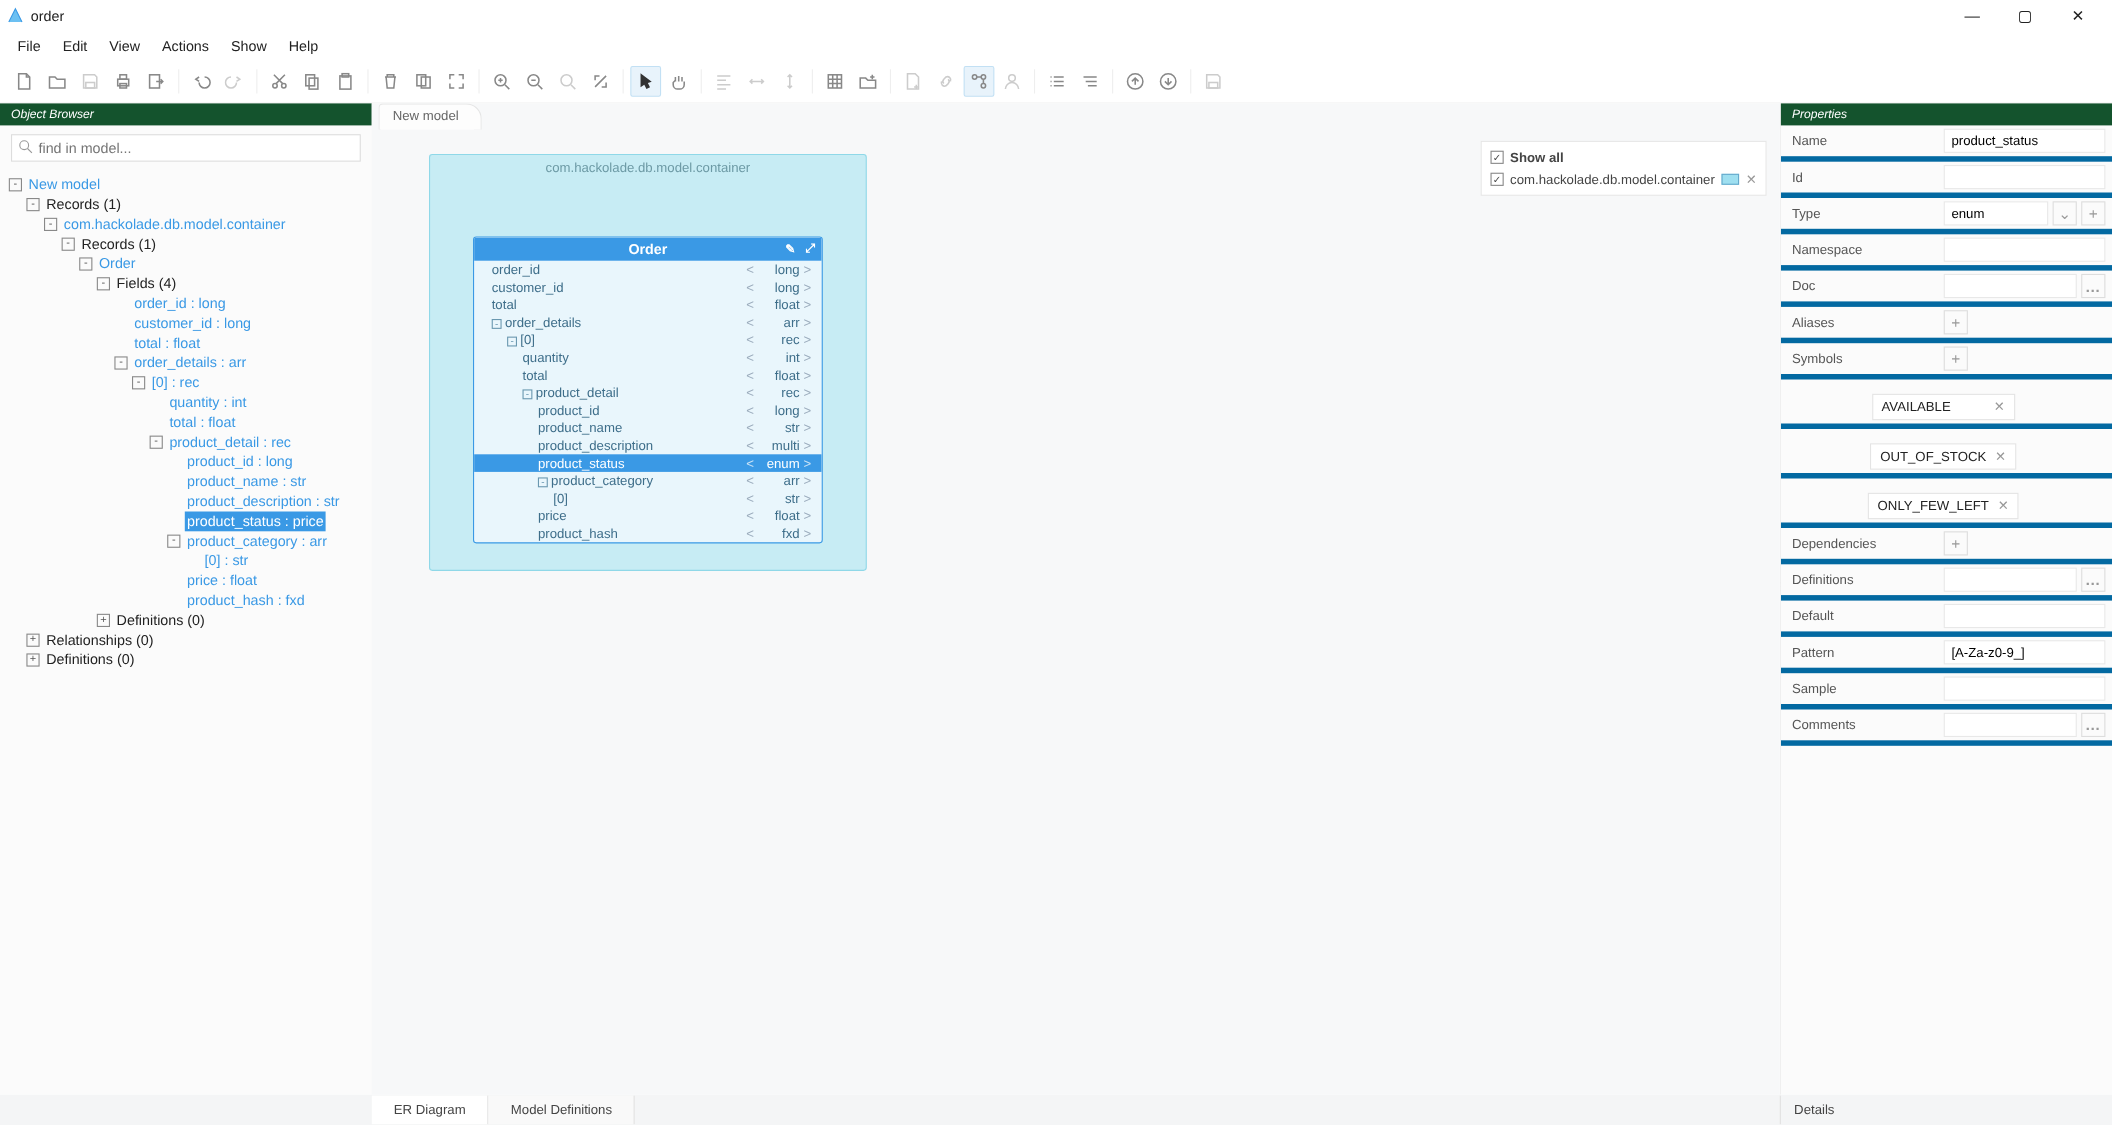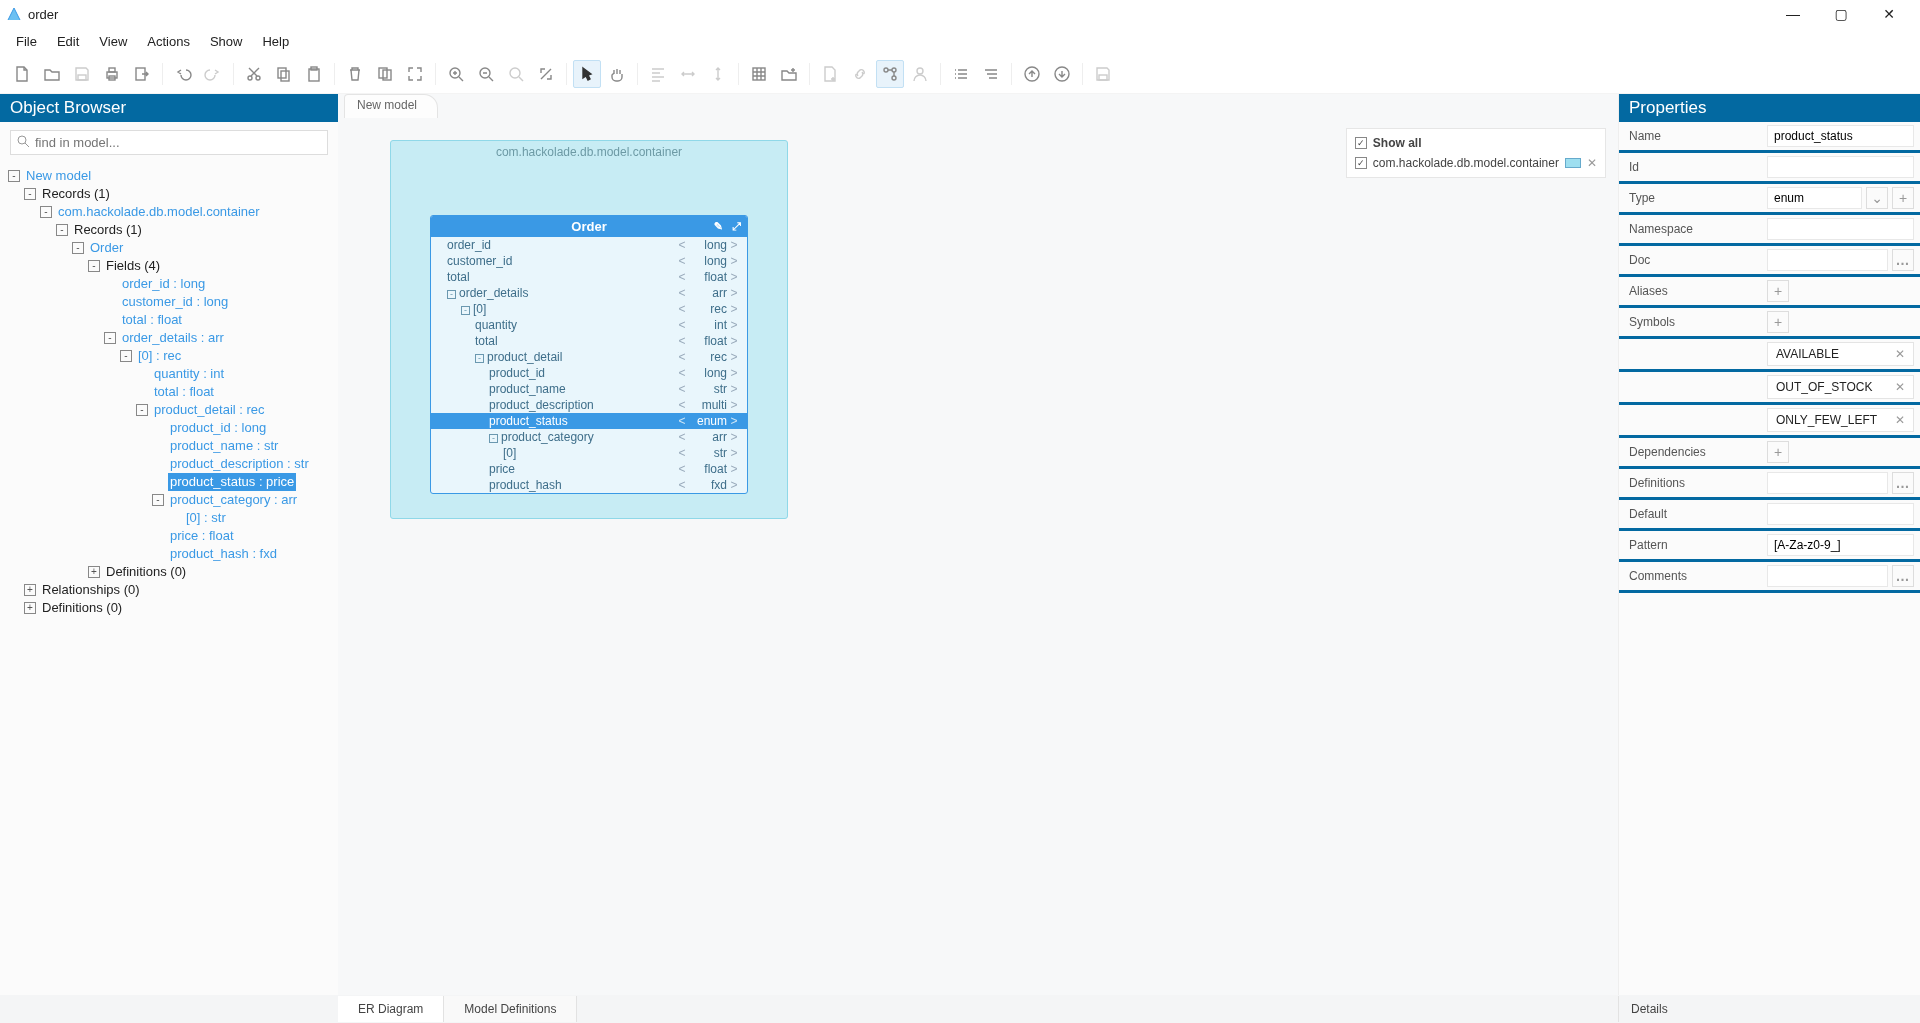--- a/index.html
+++ b/index.html
@@ -19,21 +19,21 @@
 
 .toolbar { display: flex; gap: 2px; padding: 4px 8px; height: 40px; align-items: center; border-bottom: 1px solid #f4f4f4; }
 .tool-btn { width: 28px; height: 28px; display: flex; align-items: center; justify-content: center; cursor: pointer; border: 1px solid transparent; border-radius: 2px; }
 .tool-btn.sel { background: #e8f3fb; border:1px solid #c2e0f4; }
 .tool-btn svg { stroke: #888; fill: none; stroke-width: 1.4; }
 .tool-sep { width: 1px; height: 22px; background: #eee; margin: 0 4px; }
 
 
 .main { display: flex; height: calc(1023px - 28px - 26px - 40px - 28px); }
 .left-panel { width: 338px; background: #fbfbfb; display:flex; flex-direction:column; }
-.panel-header { background: #0369a1; color: #fff; padding: 4px 10px; font-size: 17px; }
+.panel-header { background: #14532d; color: #fff; padding: 4px 10px; font-size: 11px; font-style: italic; }
 .search-wrap { padding: 8px 10px; }
 .search-wrap input { width: 100%; padding: 4px 6px 4px 24px; border: 1px solid #ddd; font-size: 13px; background: #fff; }
 .search-wrap { position: relative; }
 .search-wrap .search-icon { position:absolute; left:16px; top:12px; }
 
 
 .tree { padding: 4px 0 4px 8px; overflow: auto; flex:1; }
 .tree .row { white-space: nowrap; height: 18px; line-height: 18px; display:flex; align-items:center; }
 .tree .tw { width: 12px; height: 12px; border: 1px solid #888; display:inline-flex; align-items:center; justify-content:center; font-size:10px; line-height:10px; margin-right:4px; cursor:pointer; color:#555; }
 .tree .tw.leaf { border:none; }
@@ -64,28 +64,28 @@
 
 .legend { position:absolute; right:12px; top:10px; background:#fff; border:1px solid #e6e6e6; padding:4px 8px; font-size:12px; color:#444; }
 .legend .lrow { display:flex; align-items:center; gap:6px; height:20px; }
 .legend .chk { width:12px; height:12px; border:1px solid #888; display:inline-flex; align-items:center; justify-content:center; font-size:9px; }
 .legend .swatch { width:16px; height:10px; background:#9edff0; border:1px solid #6ac; }
 .legend .close { color:#999; cursor:pointer; }
 
 
 .right-panel { width:302px; background:#fbfbfb; display:flex; flex-direction:column; border-left:1px solid #eee;}
 .prop-grid { overflow:auto; flex:1; }
-.prop-row { display:flex; border-bottom:3px solid #0369a1; min-height:28px; align-items:center; }
+.prop-row { display:flex; border-bottom:5px solid #0369a1; min-height:28px; align-items:center; }
 .prop-row .plabel { width:148px; padding:5px 10px; color:#555; font-size:12px; }
 .prop-row .pvalue { flex:1; padding:3px 6px 3px 0; }
 .prop-row .pvalue input[type=text] { width:100%; border:1px solid #e8e8e8; background:#fff; padding:3px 6px; font-size:12px; }
 .prop-row .pvalue .pill { border:1px solid #ddd; width:22px; height:22px; display:inline-flex; align-items:center; justify-content:center; color:#999; cursor:pointer; font-size:14px;}
 .prop-row .pvalue .dd { display:flex; gap:4px; align-items:center;}
 .prop-row .pvalue .dd input { flex:1; }
-.sym-row { justify-content:space-between; }
+.sym-row { justify-content:space-between;flex-direction:column; }
 .sym-row .symval { border:1px solid #e4e4e4; background:#fff; padding:4px 8px; font-size:12px; display:flex; gap:8px; align-items:center; min-width:130px; }
 .sym-row .symval .x { color:#999; cursor:pointer; margin-left:auto;}
 .ellipsis-btn { font-weight:bold; letter-spacing:1px; }
 
 
 .bottom { height:28px; background:#f4f5f6; display:flex; align-items:center; font-size:12px; color:#444;}
 .bottom .btab { padding:6px 20px; border-right:1px solid #e2e2e2; cursor:pointer; background:#f9f9f9;}
 .bottom .btab.active { background:#fff; }
 .bottom .spacer { flex:1; }
 .bottom .details { width:302px; padding:6px 12px; border-left:1px solid #e2e2e2; }
@@ -796,20 +796,24 @@
         </div>
         <div class="prop-row">
           <div class="plabel">Default</div>
           <div class="pvalue"><input type="text" value="" style=""></div>
         </div>
         <div class="prop-row">
           <div class="plabel">Pattern</div>
           <div class="pvalue"><input type="text" value="[A-Za-z0-9_]" style=""></div>
         </div>
         <div class="prop-row">
+          <div class="plabel">Sample</div>
+          <div class="pvalue"><input type="text" value="" style=""></div>
+        </div>
+        <div class="prop-row">
           <div class="plabel">Comments</div>
           <div class="pvalue">
             <div class="dd">
               <input type="text" value="" style="">
               <span class="pill ellipsis-btn">…</span>
             </div>
           </div>
         </div>
       </div>
   </div>

